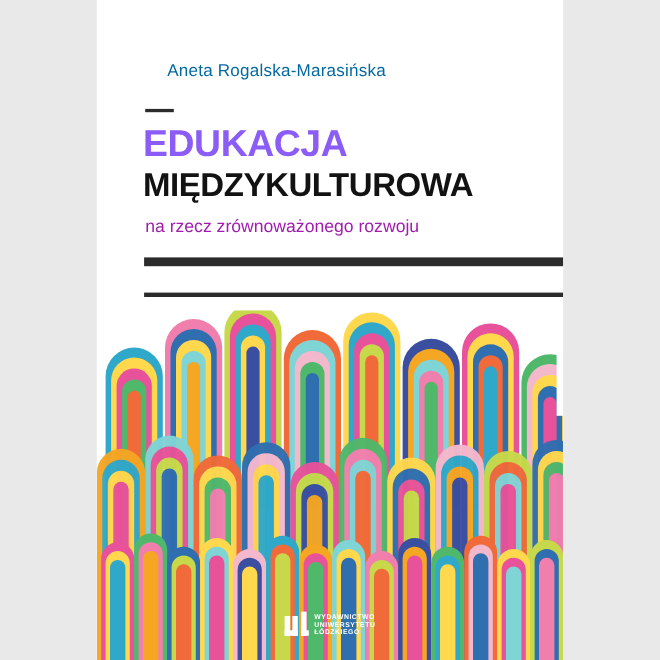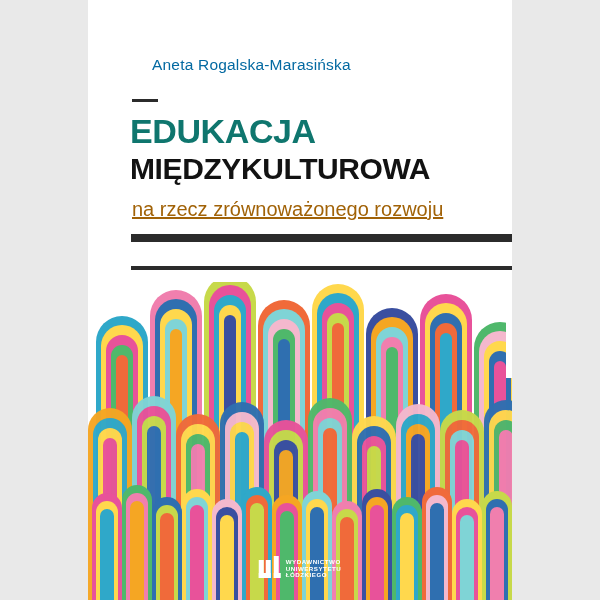--- a/index.html
+++ b/index.html
@@ -50,44 +50,43 @@
     height: 3px;
     background: #2b2b2b;
   }
 
   .title1 {
     position: absolute;
     left: 42px;
     top: 112px;
     font-size: 34px;
     font-weight: bold;
-    color: #0f766e;
+    color: #8b5cf6;
     letter-spacing: -0.4px;
     white-space: nowrap;
   }
 
   .title2 {
     position: absolute;
     left: 42px;
     top: 152px;
     font-size: 30px;
     font-weight: bold;
     color: #121212;
     letter-spacing: -0.4px;
     white-space: nowrap;
   }
 
   .subtitle {
     position: absolute;
     left: 44px;
     top: 198px;
-    font-size: 20px;
-    color: #a16207;
+    font-size: 16px;
+    color: #a21caf;
     white-space: nowrap;
-    text-decoration: underline;
   }
 
   .rule-band {
     position: absolute;
     left: 43px;
     top: 234px;
     width: 381px;
     height: 8px;
     background: #2b2b2b;
   }

